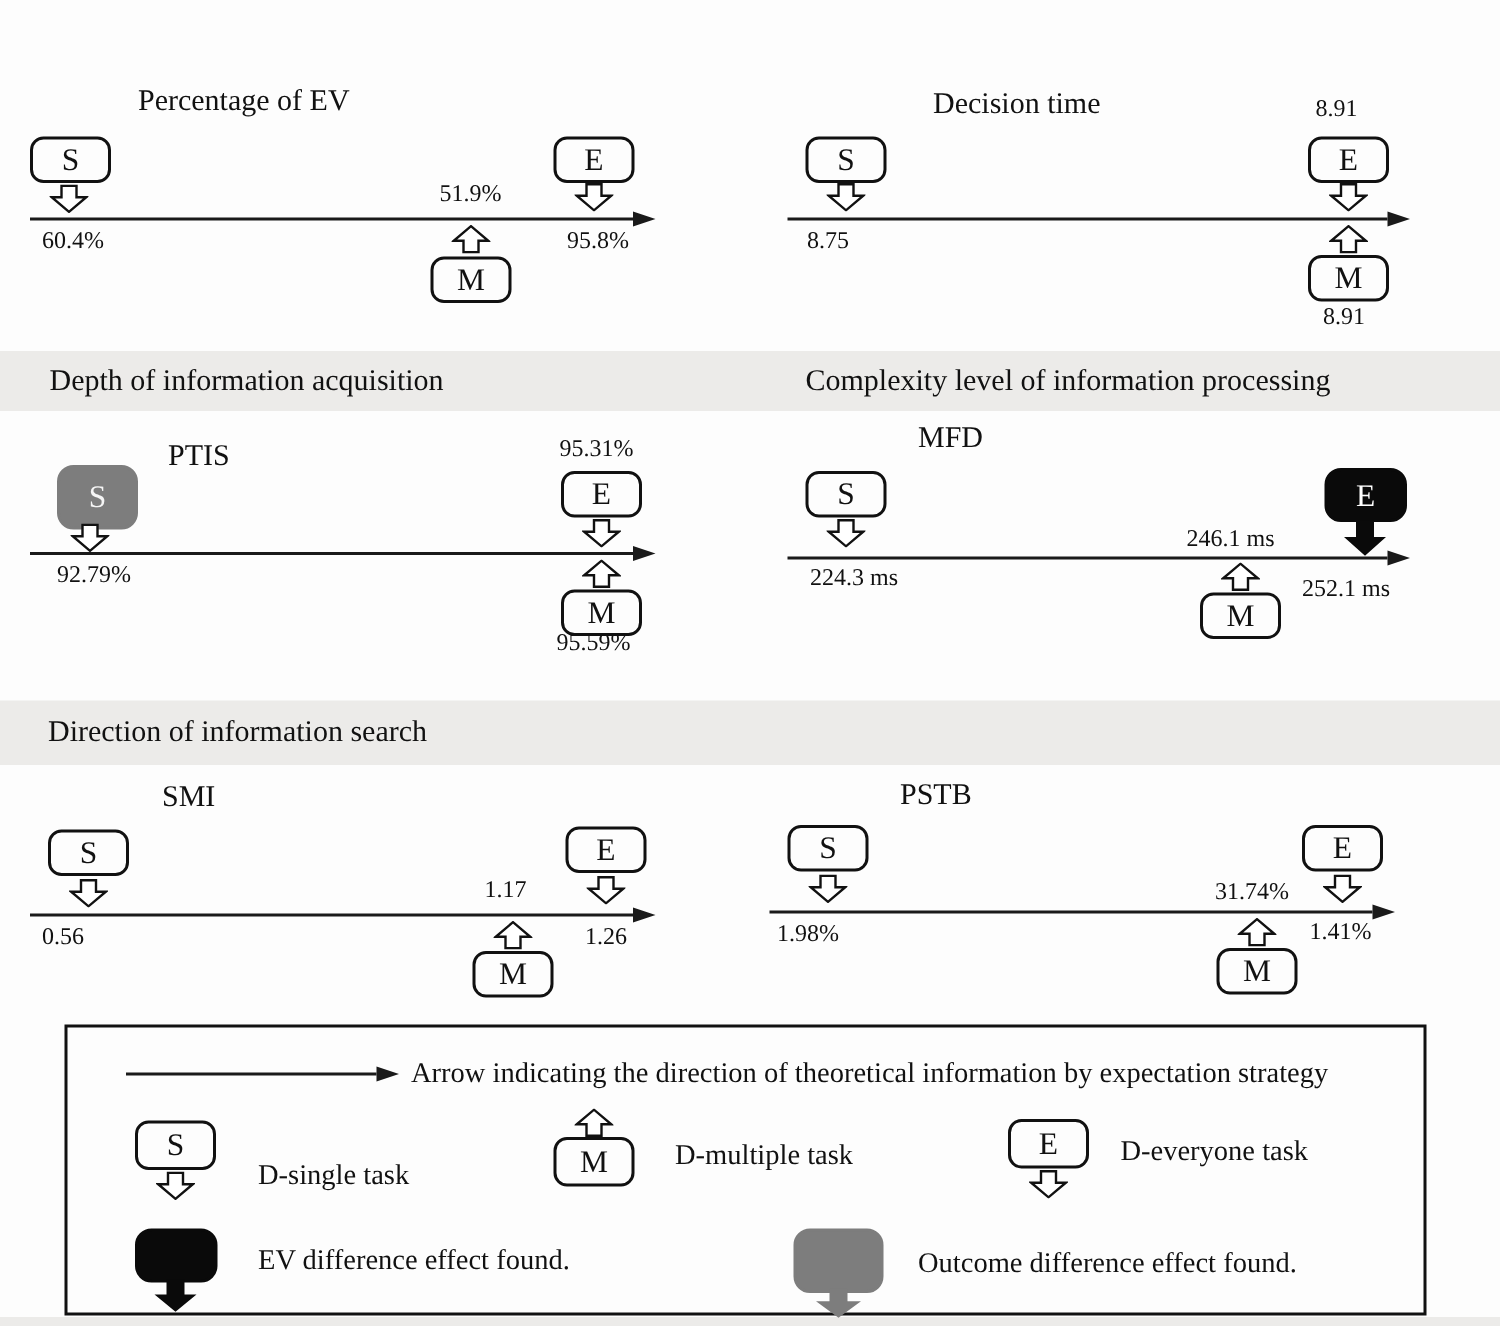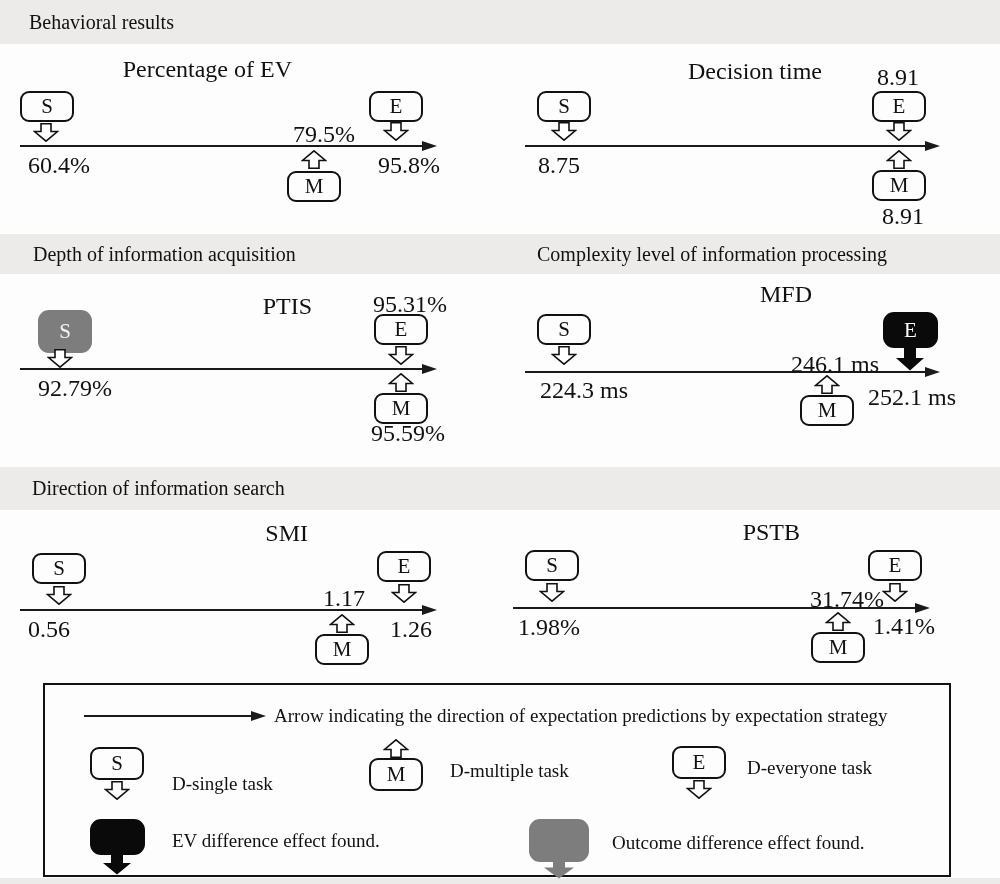--- a/index.html
+++ b/index.html
@@ -3,64 +3,61 @@
 <meta charset="utf-8">
 <style>
   html,body{margin:0;padding:0;background:#fff;}
   .fig{
     position:relative;width:1000px;height:884px;background:#FDFDFD;
     font-family:"Liberation Serif","DejaVu Serif",serif;color:#111;overflow:hidden;
   }
   .band{position:absolute;left:0;width:1000px;background:#ECEBE9;}
   .band-label{position:absolute;font-size:20px;white-space:nowrap;}
   .abs{position:absolute;white-space:nowrap;}
-  .title{font-size:24px;text-align:right;}
-  .val{font-size:24px;}
+  .title{font-size:20px;text-align:left;}
+  .val{font-size:16px;}
   .tbox{
     position:absolute;box-sizing:border-box;width:54px;height:31px;
     border:2px solid #111;border-radius:9px;background:#FDFDFD;
     display:flex;align-items:center;justify-content:center;
     font-size:21px;line-height:1;
   }
   .tbox.fill-gray{background:#7D7D7D;border-color:#7D7D7D;color:#F5F5F5;height:43px;border-radius:11px;}
   .tbox.fill-black{background:#0A0A0A;border-color:#0A0A0A;color:#fff;height:36px;border-radius:11px;}
   .arr{position:absolute;line-height:0;}
   .nline{position:absolute;height:2px;background:#1A1A1A;}
   .ntip{position:absolute;width:0;height:0;border-left:15px solid #1A1A1A;
         border-top:5px solid transparent;border-bottom:5px solid transparent;}
   .legend-box{position:absolute;box-sizing:border-box;border:2px solid #111;background:#FDFDFD;}
   .leg-text{position:absolute;font-size:19px;white-space:nowrap;}
 </style>
 </head>
 <body>
 
 <div class="fig">
 
-  <div class="band" style="top:0;height:44px;">
-    <span class="band-label" style="left:29px;top:11px;">Behavioral results</span>
-  </div>
   <div class="band" style="top:234px;height:40px;">
     <span class="band-label" style="left:33px;top:9px;">Depth of information acquisition</span>
     <span class="band-label" style="left:537px;top:9px;">Complexity level of information processing</span>
   </div>
   <div class="band" style="top:467px;height:43px;">
     <span class="band-label" style="left:32px;top:10px;">Direction of information search</span>
   </div>
   <div class="band" style="top:878px;height:6px;"></div>
 
   <div>
     <div class="abs title" style="left:92px;top:56px;width:200px;">Percentage of EV</div>
     <div class="tbox" style="left:20px;top:91px;">S</div>
     <span class="arr" style="left:33px;top:123px;"><svg width="26" height="19" viewBox="0 0 26 19">
           <polygon points="8,0.8 18,0.8 18,8.5 24.5,8.5 13,18.2 1.5,8.5 8,8.5" fill="#fff" stroke="#111" stroke-width="1.6"></polygon>
         </svg></span>
     <div class="nline" style="left:20px;top:145px;width:402px;"></div>
     <div class="ntip" style="left:422px;top:141px;"></div>
     <div class="abs val" style="left:28px;top:152px;">60.4%</div>
-    <div class="abs val" style="left:293px;top:121px;">79.5%</div>
+    <div class="abs val" style="left:293px;top:121px;">51.9%</div>
     <span class="arr" style="left:301px;top:150px;"><svg width="26" height="19" viewBox="0 0 26 19">
           <polygon points="8,18.2 18,18.2 18,10.5 24.5,10.5 13,0.8 1.5,10.5 8,10.5" fill="#fff" stroke="#111" stroke-width="1.6"></polygon>
         </svg></span>
     <div class="tbox" style="left:287px;top:171px;">M</div>
     <div class="tbox" style="left:369px;top:91px;">E</div>
     <span class="arr" style="left:383px;top:122px;"><svg width="26" height="19" viewBox="0 0 26 19">
           <polygon points="8,0.8 18,0.8 18,8.5 24.5,8.5 13,18.2 1.5,8.5 8,8.5" fill="#fff" stroke="#111" stroke-width="1.6"></polygon>
         </svg></span>
     <div class="abs val" style="left:378px;top:152px;">95.8%</div>
   </div>
@@ -167,21 +164,21 @@
     <span class="arr" style="left:882px;top:583px;"><svg width="26" height="19" viewBox="0 0 26 19">
           <polygon points="8,0.8 18,0.8 18,8.5 24.5,8.5 13,18.2 1.5,8.5 8,8.5" fill="#fff" stroke="#111" stroke-width="1.6"></polygon>
         </svg></span>
     <div class="abs val" style="left:873px;top:613px;">1.41%</div>
   </div>
 
   <div class="legend-box" style="left:43px;top:683px;width:908px;height:194px;">
 
     <div class="nline" style="left:39px;top:30px;width:167px;"></div>
     <div class="ntip" style="left:206px;top:26px;"></div>
-    <div class="leg-text" style="left:229px;top:20px;">Arrow indicating the direction of expectation predictions by expectation strategy</div>
+    <div class="leg-text" style="left:229px;top:20px;">Arrow indicating the direction of theoretical information by expectation strategy</div>
 
     <div class="tbox" style="left:45px;top:62px;height:33px;">S</div>
     <span class="arr" style="left:59px;top:96px;"><svg width="26" height="19" viewBox="0 0 26 19">
           <polygon points="8,0.8 18,0.8 18,8.5 24.5,8.5 13,18.2 1.5,8.5 8,8.5" fill="#fff" stroke="#111" stroke-width="1.6"></polygon>
         </svg></span>
     <div class="leg-text" style="left:127px;top:88px;">D-single task</div>
 
     <span class="arr" style="left:338px;top:54px;"><svg width="26" height="19" viewBox="0 0 26 19">
           <polygon points="8,18.2 18,18.2 18,10.5 24.5,10.5 13,0.8 1.5,10.5 8,10.5" fill="#fff" stroke="#111" stroke-width="1.6"></polygon>
         </svg></span>

